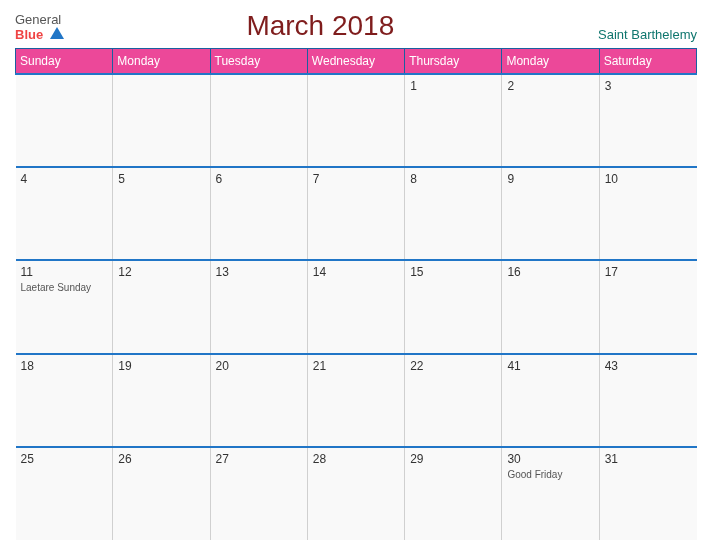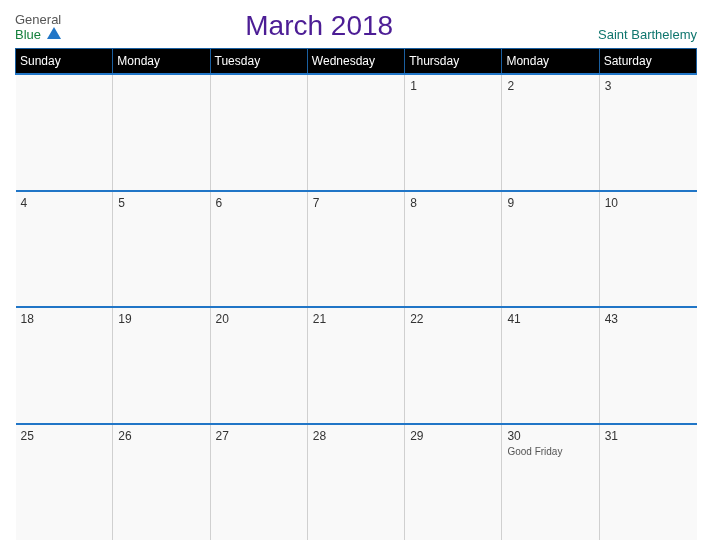--- a/index.html
+++ b/index.html
@@ -27,59 +27,59 @@
       flex-direction: column;
       line-height: 1;
     }
     .logo-general {
       font-size: 13px;
       color: #555;
       font-weight: normal;
     }
     .logo-blue {
       font-size: 13px;
-      color: #15803d;
-      font-weight: normal;
+      color: #ef4444;
+      font-weight: bold;
     }
     .logo-icon {
       display: inline-block;
       width: 0;
       height: 0;
       border-left: 7px solid transparent;
       border-right: 7px solid transparent;
       border-bottom: 12px solid #2176c7;
       margin-left: 2px;
       vertical-align: middle;
       position: relative;
       top: -2px;
     }
 
     .month-title {
       font-size: 28px;
-      color: #4c1d95;
+      color: #7f1d1d;
       font-weight: normal;
       text-align: center;
       flex: 1;
     }
 
     .country-name {
       font-size: 13px;
       color: #0f766e;
       text-align: right;
       min-width: 120px;
     }
 
     .calendar {
       width: 100%;
       border-collapse: collapse;
       flex: 1;
     }
 
     .calendar thead tr th {
-      background: #000000;
+      background: #ec4899;
       color: #fff;
       font-size: 12px;
       font-weight: normal;
       padding: 5px 4px;
       text-align: left;
       border: 1px solid #1a5fa0;
     }
 
     .calendar tbody tr td {
       width: 14.28%;
@@ -176,20 +176,44 @@
         </td>
         <td>
           <span class="day-number">9</span>
         </td>
         <td>
           <span class="day-number">10</span>
         </td>
       </tr>
       <tr>
         <td>
+          <span class="day-number">11</span>
+          <span class="event-text">Laetare Sunday</span>
+        </td>
+        <td>
+          <span class="day-number">12</span>
+        </td>
+        <td>
+          <span class="day-number">13</span>
+        </td>
+        <td>
+          <span class="day-number">14</span>
+        </td>
+        <td>
+          <span class="day-number">15</span>
+        </td>
+        <td>
+          <span class="day-number">16</span>
+        </td>
+        <td>
+          <span class="day-number">17</span>
+        </td>
+      </tr>
+      <tr>
+        <td>
           <span class="day-number">18</span>
         </td>
         <td>
           <span class="day-number">19</span>
         </td>
         <td>
           <span class="day-number">20</span>
         </td>
         <td>
           <span class="day-number">21</span>

